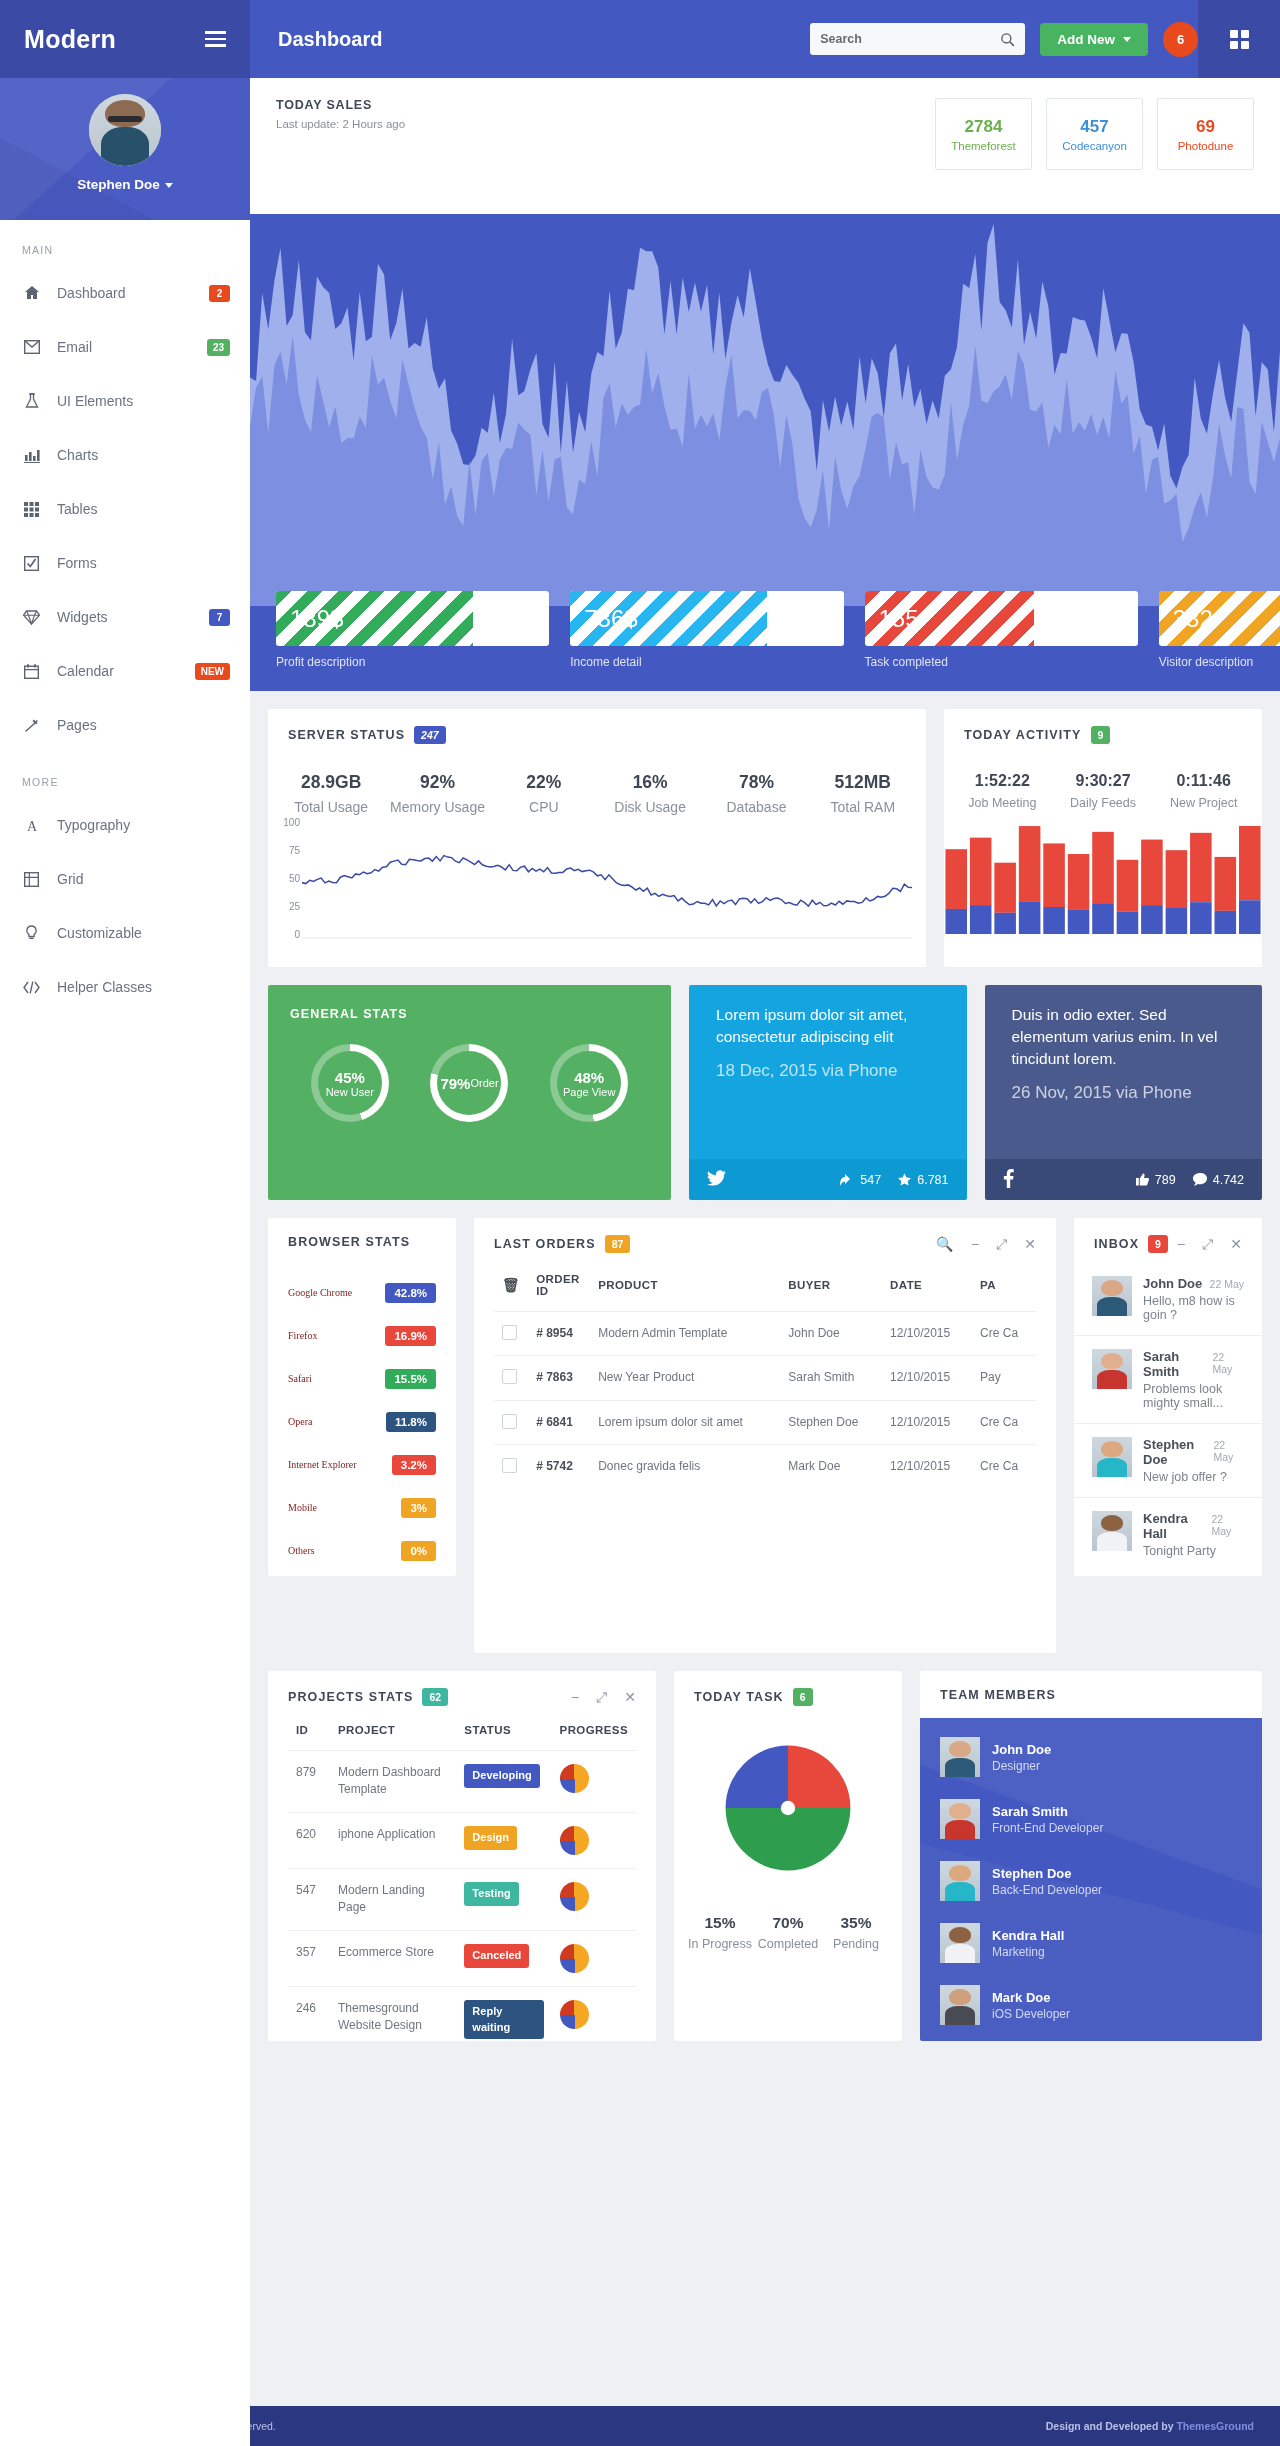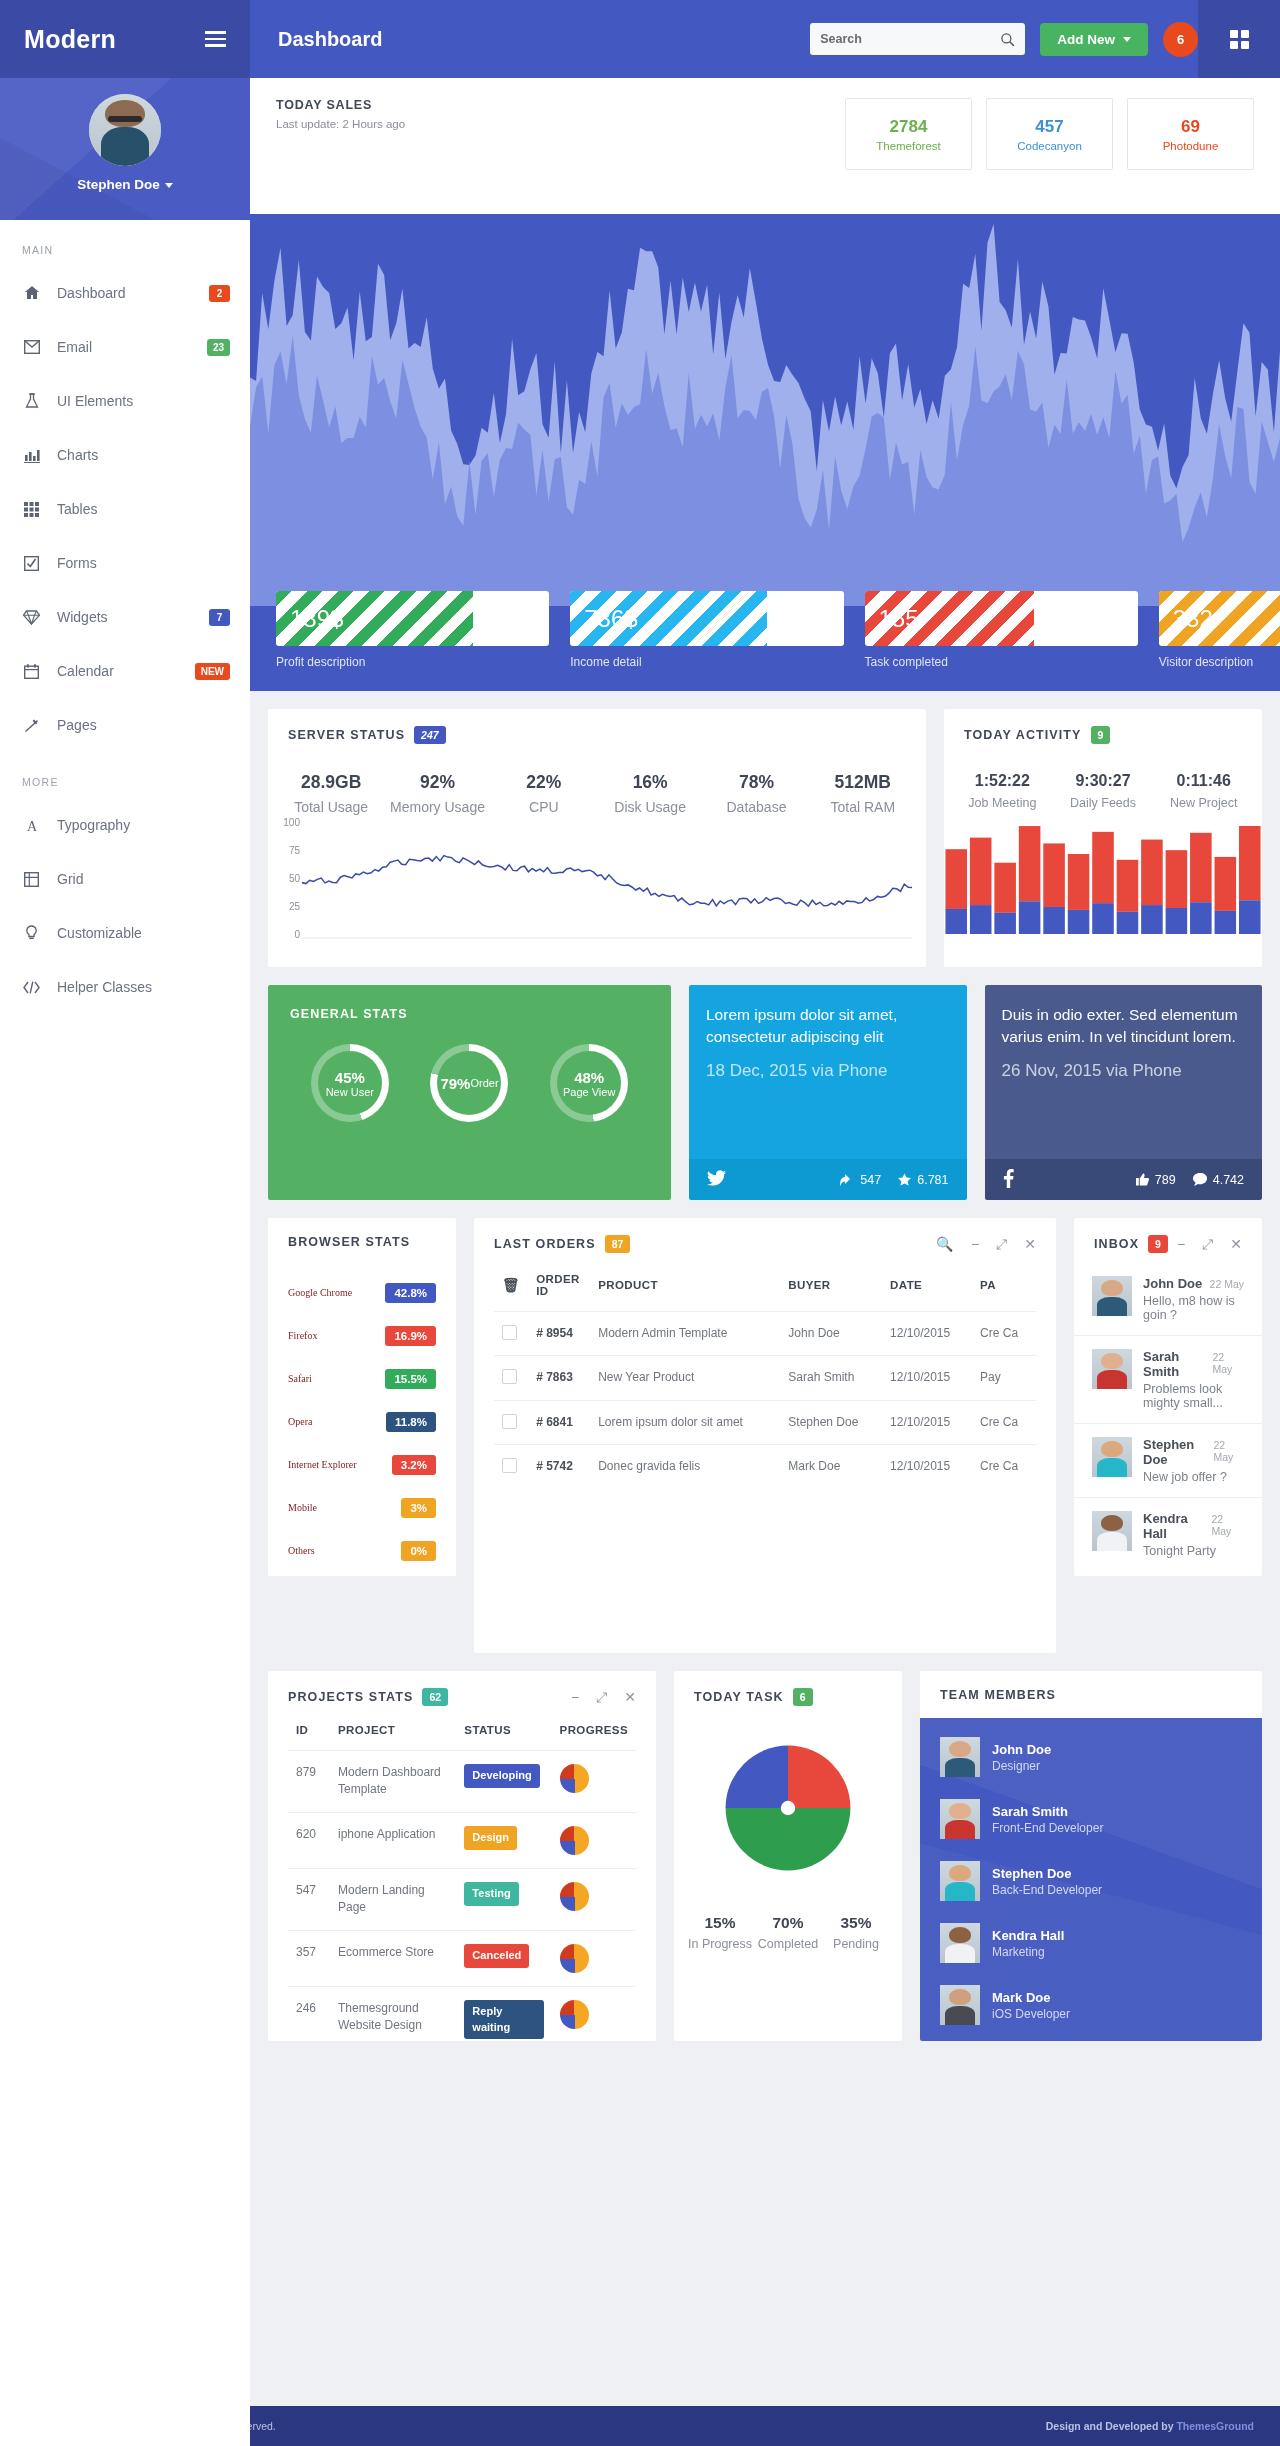--- a/index.html
+++ b/index.html
@@ -43,21 +43,21 @@
   .nav-txt { font-size:14px; color:#6b7280; flex:1; }
   .nav-badge { font-size:10px; font-weight:bold; color:#fff; border-radius:3px; padding:3px 6px; min-width:21px; text-align:center; }
 
   
   #main { position:absolute; top:78px; left:250px; width:1030px; }
   .hero { background:#4358c0; position:relative; overflow:hidden; height:613px; }
   .hero-head { display:flex; justify-content:space-between; padding:20px 26px 0 26px; position:relative; z-index:3; }
   .hero-head .t1 { font-size:12.5px; font-weight:bold; color:#404756; letter-spacing:.8px; }
   .hero-head .t2 { font-size:11.5px; color:#8a8f9a; margin-top:6px; }
   .sales-boxes { display:flex; gap:14px; }
-  .sbox { width:127px; height:72px; border:1px solid #e3e6ec; border-radius:2px; display:flex; flex-direction:column; align-items:center; justify-content:center; background:#fff; }
+  .sbox { width:97px; height:72px; border:1px solid #e3e6ec; border-radius:2px; display:flex; flex-direction:column; align-items:center; justify-content:center; background:#fff; }
   .sbox .n { font-size:17px; font-weight:bold; }
   .sbox .l { font-size:11.5px; margin-top:3px; }
   .hero-white { position:absolute; top:0; left:0; width:1030px; height:136px; background:#fff; }
   .areachart { position:absolute; top:128px; left:0; width:1030px; height:400px; z-index:2; }
   .tiles { position:absolute; bottom:22px; left:0; width:1208px; padding:0 26px; display:flex; gap:21px; z-index:4; }
   .tile-wrap { flex:1; }
   .tile { height:55px; background:#fff; border-radius:3px; position:relative; overflow:hidden; display:flex; align-items:center; }
   .tile .fill { position:absolute; left:0; top:0; bottom:0; display:flex; align-items:center; padding-left:14px; }
   .tile .fill span { color:#fff; font-size:24px; font-weight:500; position:relative; z-index:2; }
   .tile-cap { font-size:12px; color:#dfe3f5; margin-top:9px; }
@@ -82,21 +82,21 @@
   .act-col .k { font-size:12.5px; color:#8a8f9a; margin-top:5px; line-height:1.35; }
 
   .gstats { background:#54b163; border-radius:2px; height:215px; padding:19px 22px; position:relative; }
   .gstats .card-t { color:#fff; }
   .donuts { display:flex; justify-content:space-around; margin-top:22px; }
   .donut { width:78px; height:78px; border-radius:50%; display:flex; flex-direction:column; align-items:center; justify-content:center; position:relative; }
   .donut .dv { font-size:15px; font-weight:bold; color:#fff; position:relative; z-index:2; }
   .donut .dk { font-size:11px; color:#fff; position:relative; z-index:2; }
 
   .social { border-radius:2px; overflow:hidden; height:215px; display:flex; flex-direction:column; }
-  .social .body { flex:1; padding:19px 17px; }
+  .social .body { flex:1; padding:19px 27px; }
   .social .msg { color:#fff; font-size:15.5px; line-height:1.42; }
   .social .date { color:rgba(255,255,255,.72); font-size:17px; margin-top:13px; }
   .social .foot { height:41px; display:flex; align-items:center; padding:0 18px; color:#fff; font-size:12.5px; }
   .social .foot .stats { margin-left:auto; display:flex; gap:17px; align-items:center; }
 
   .bstats-list { padding:22px 20px 18px 20px; }
   .bstat { display:flex; align-items:center; height:43px; }
   .bstat .n { font-size:10px; color:#7f1d1d; flex:1;font-family:Liberation Serif, serif; }
   .bstat .p { font-size:11.5px; font-weight:bold; color:#fff; border-radius:3px; padding:4px 9px; }
 

